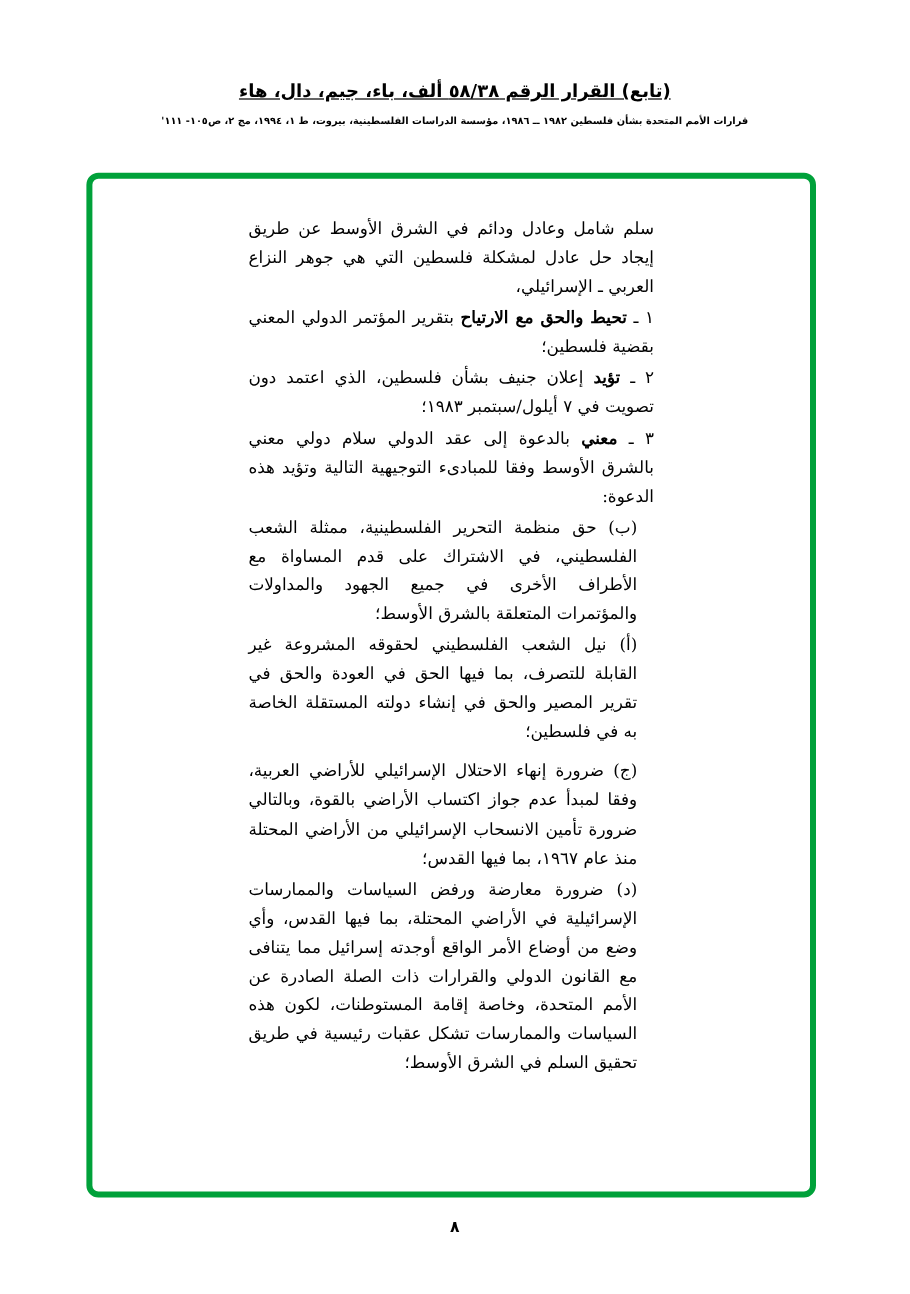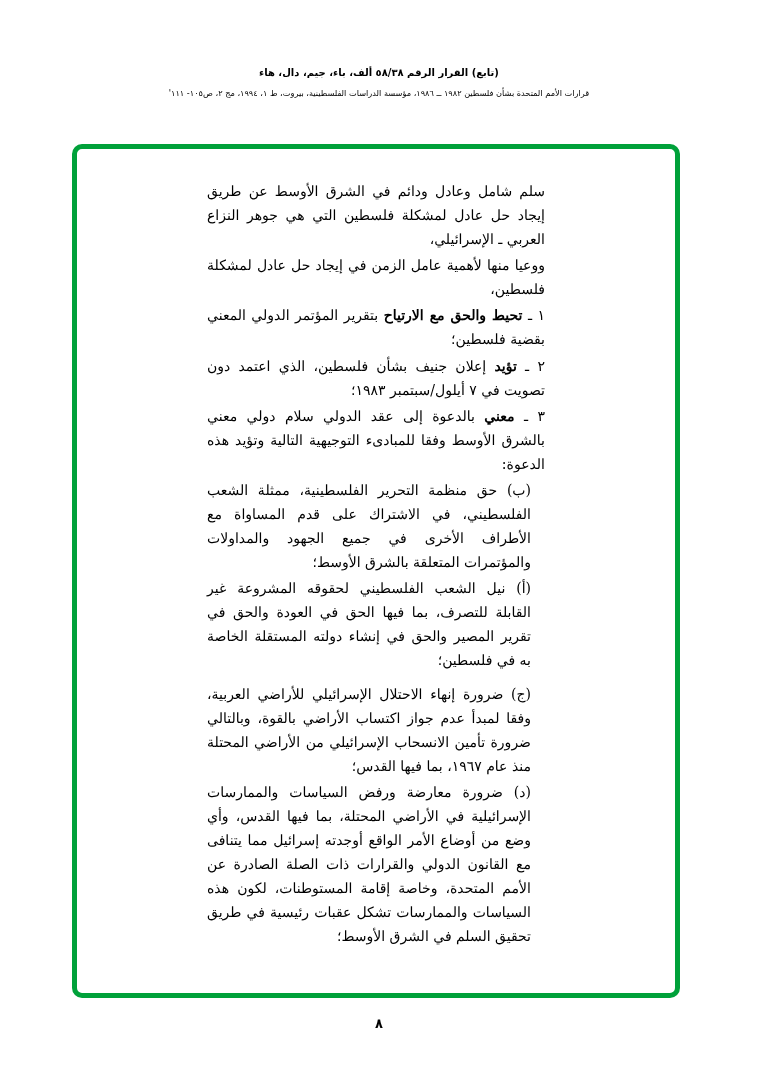--- a/index.html
+++ b/index.html
@@ -24,30 +24,31 @@
   }
 
   .header {
     text-align: center;
     padding-top: 66px;
   }
 
   .doc-title {
     font-family: "DejaVu Sans", "Liberation Sans", sans-serif;
     font-weight: bold;
-    font-size: 10px;
+    font-size: 15px;
     letter-spacing: 0px;
     direction: rtl;
     margin: 0;
     line-height: 1.4;
+    text-decoration: underline;
   }
 
   .doc-subtitle {
     font-family: "DejaVu Sans", "Liberation Sans", sans-serif;
-    font-weight: normal;
+    font-weight: bold;
     font-size: 8.2px;
     direction: rtl;
     margin: 8px 0 0 0;
     line-height: 1.4;
   }
 
   .frame {
     position: absolute;
     top: 144px;
     left: 72px;
@@ -109,21 +110,20 @@
   <div class="header">
     <div class="doc-title">(تابع) القرار الرقم ٥٨/٣٨ ألف، باء، جيم، دال، هاء</div>
     <div class="doc-subtitle">قرارات الأمم المتحدة بشأن فلسطين ١٩٨٢ ــ ١٩٨٦، مؤسسة الدراسات الفلسطينية، بيروت، ط ١، ١٩٩٤، مج ٢، ص١٠٥- ١١١'</div>
   </div>
 
   <div class="frame">
     <div class="content">
 
       <p class="para">سلم شامل وعادل ودائم في الشرق الأوسط عن طريق إيجاد حل عادل لمشكلة فلسطين التي هي جوهر النزاع العربي ـ الإسرائيلي،</p>
 
-      <p class="para">ووعيا منها لأهمية عامل الزمن في إيجاد حل عادل لمشكلة فلسطين،</p>
 
       <p class="para"><span>١ ـ </span><span class="bold">تحيط والحق مع الارتياح</span><span> بتقرير المؤتمر الدولي المعني بقضية فلسطين؛</span></p>
 
       <p class="para"><span>٢ ـ </span><span class="bold">تؤيد</span><span> إعلان جنيف بشأن فلسطين، الذي اعتمد دون تصويت في ٧ أيلول/سبتمبر ١٩٨٣؛</span></p>
 
       <p class="para"><span>٣ ـ </span><span class="bold">معني</span><span> بالدعوة إلى عقد الدولي سلام دولي معني بالشرق الأوسط وفقا للمبادىء التوجيهية التالية وتؤيد هذه الدعوة:</span></p>
 
       <p class="sub">(ب) حق منظمة التحرير الفلسطينية، ممثلة الشعب الفلسطيني، في الاشتراك على قدم المساواة مع الأطراف الأخرى في جميع الجهود والمداولات والمؤتمرات المتعلقة بالشرق الأوسط؛</p>
 
       <p class="sub">(أ) نيل الشعب الفلسطيني لحقوقه المشروعة غير القابلة للتصرف، بما فيها الحق في العودة والحق في تقرير المصير والحق في إنشاء دولته المستقلة الخاصة به في فلسطين؛</p>

